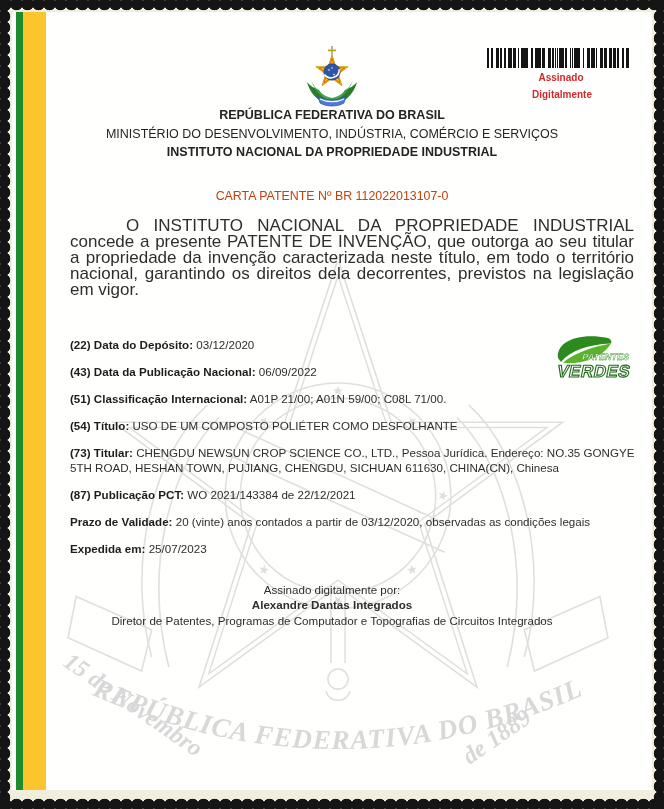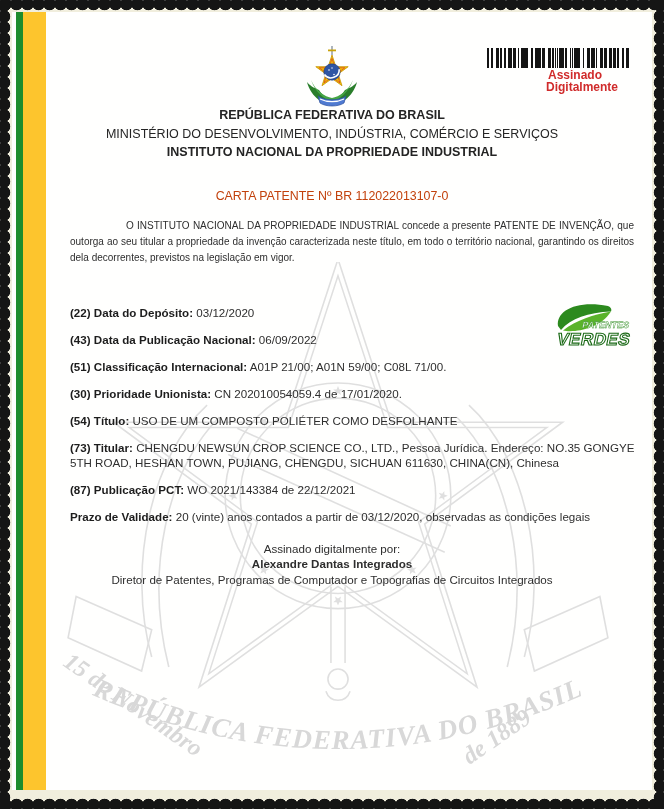--- a/index.html
+++ b/index.html
@@ -33,35 +33,35 @@
   .top-row{position:relative;height:94px;}
   .coat{position:absolute;left:50%;margin-left:-33px;top:34px;}
   .barcode-block{position:absolute;right:22px;top:36px;width:143px;}
   .barcode{height:20px;background-color:#fff;
     background-image:
       repeating-linear-gradient(90deg,#141414 0 2px,transparent 2px 5px,#141414 5px 6px,transparent 6px 9px,#141414 9px 12px,transparent 12px 13px),
       repeating-linear-gradient(90deg,#141414 0 1px,transparent 1px 4px,#141414 4px 6px,transparent 6px 11px,#141414 11px 12px,transparent 12px 17px);}
   .inpi-row{display:flex;justify-content:flex-end;align-items:flex-start;padding-right:14px;margin-top:3px;}
   .inpi-mark{font-weight:bold;font-style:italic;font-size:14px;letter-spacing:.5px;color:#27357c;line-height:12px;}
   .inpi-small{font-size:6px;line-height:6px;color:#27357c;transform:scale(.55);transform-origin:left top;margin-left:2px;width:60px;}
-  .signed-stamp{color:#d02b2b;font-weight:bold;font-size:12px;line-height:12px;text-align:center;width:58px;margin:1px 26px 0 auto;}
+  .signed-stamp{color:#d02b2b;font-weight:bold;font-size:10px;line-height:17px;text-align:center;width:58px;margin:1px 40px 0 auto;}
 
   .header{text-align:center;font-size:12.5px;line-height:18.5px;color:#242424;}
   .header .b{font-weight:bold;}
 
   .title-line{text-align:center;font-size:12.4px;margin-top:27px;color:#c2410c;}
 
-  .grant{margin:15px 18px 15px 58px;font-size:10px;line-height:16px;text-align:justify;text-indent:56px;}
+  .grant{margin:15px 18px 15px 58px;font-size:17px;line-height:16px;text-align:justify;text-indent:56px;}
 
   .fields{margin:39px 14px 0 58px;font-size:11.6px;line-height:15px;}
   .field{margin:0 0 12px 0;}
   .field b{color:#1d1d1d;}
   .verdes{float:right;width:84px;height:50px;margin:-6px 0 6px 14px;}
 
-  .signature{margin-top:17px;text-align:center;font-size:11.6px;line-height:15.5px;}
+  .signature{margin-top:26px;text-align:center;font-size:11.6px;line-height:15.5px;}
   .signature .name{font-weight:bold;}
 </style>
 </head>
 <body>
 
 <div class="paper"></div>
 <div class="perf top"></div>
 <div class="perf bottom"></div>
 <div class="perf left"></div>
 <div class="perf right"></div>
@@ -160,25 +160,25 @@
         <path d="M57,12.5 C40,15.5 22,21 9,31.5 C20,34 46,30 57,12.5 Z" fill="#5ab32b"></path>
         <g transform="skewX(-12)">
           <text x="34" y="29" font-size="9" font-weight="bold" fill="#ffffff" stroke="#2c8a1e" stroke-width="0.4">PATENTES</text>
           <text x="12" y="46" font-size="17" font-weight="bold" fill="#ffffff" stroke="#1d6b18" stroke-width="1.1" letter-spacing="0.5">VERDES</text>
         </g>
       </svg>
 
       <div class="field"><b>(22) Data do Depósito:</b> <span>03/12/2020</span></div>
       <div class="field"><b>(43) Data da Publicação Nacional:</b> <span>06/09/2022</span></div>
       <div class="field"><b>(51) Classificação Internacional:</b> <span>A01P 21/00; A01N 59/00; C08L 71/00.</span></div>
-      <div class="field"><b>(30) Prioridade Unionista:</b> <span>CN 202010054059.4 de 17/01/2020.</span></div>
       <div class="field"><b>(54) Título:</b> <span>USO DE UM COMPOSTO POLIÉTER COMO DESFOLHANTE</span></div>
       <div class="field"><b>(73) Titular:</b> <span>CHENGDU NEWSUN CROP SCIENCE CO., LTD., Pessoa Jurídica. Endereço: NO.35 GONGYE 5TH ROAD, HESHAN TOWN, PUJIANG, CHENGDU, SICHUAN 611630, CHINA(CN), Chinesa</span></div>
       <div class="field"><b>(87) Publicação PCT:</b> <span>WO 2021/143384 de 22/12/2021</span></div>
       <div class="field"><b>Prazo de Validade:</b> <span>20 (vinte) anos contados a partir de 03/12/2020, observadas as condições legais</span></div>
+      <div class="field"><b>Expedida em:</b> <span>25/07/2023</span></div>
     </div>
 
     <div class="signature">
       <div>Assinado digitalmente por:</div>
       <div class="name">Alexandre Dantas Integrados</div>
       <div>Diretor de Patentes, Programas de Computador e Topografias de Circuitos Integrados</div>
     </div>
   </div>
 </div>
 

